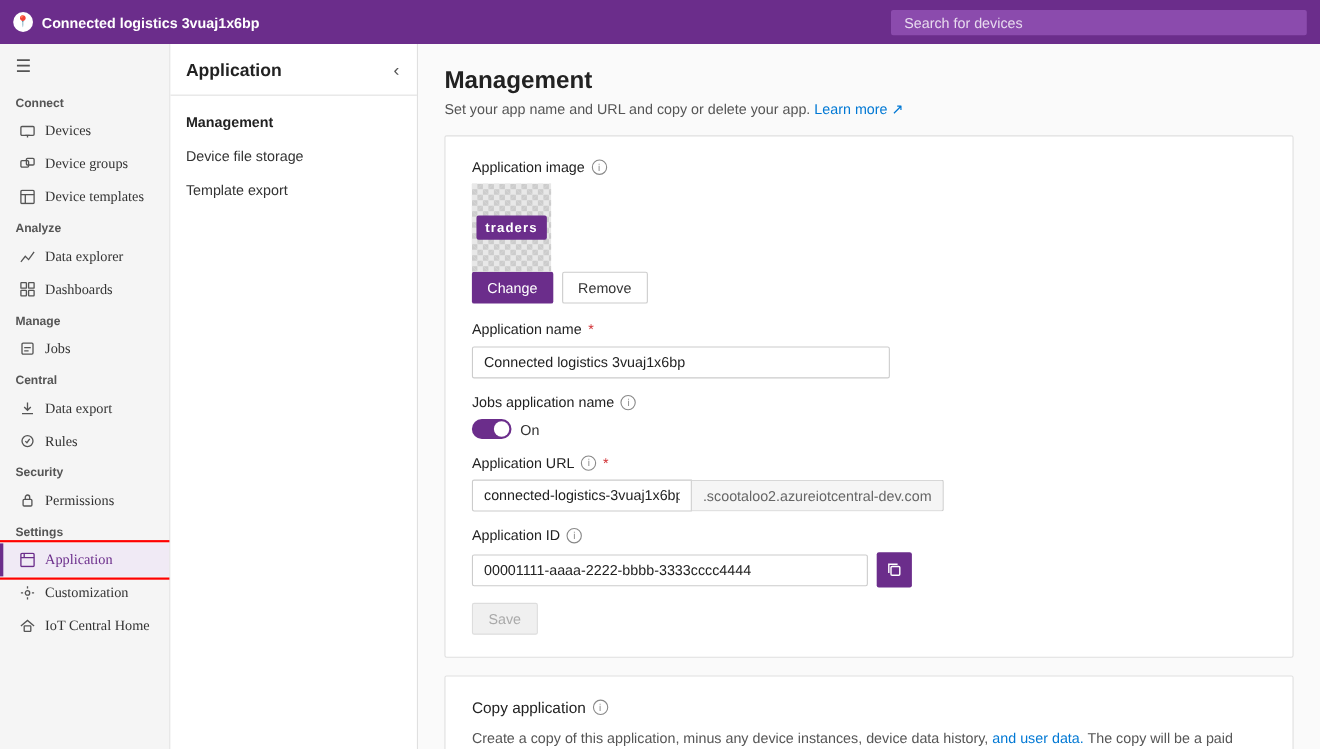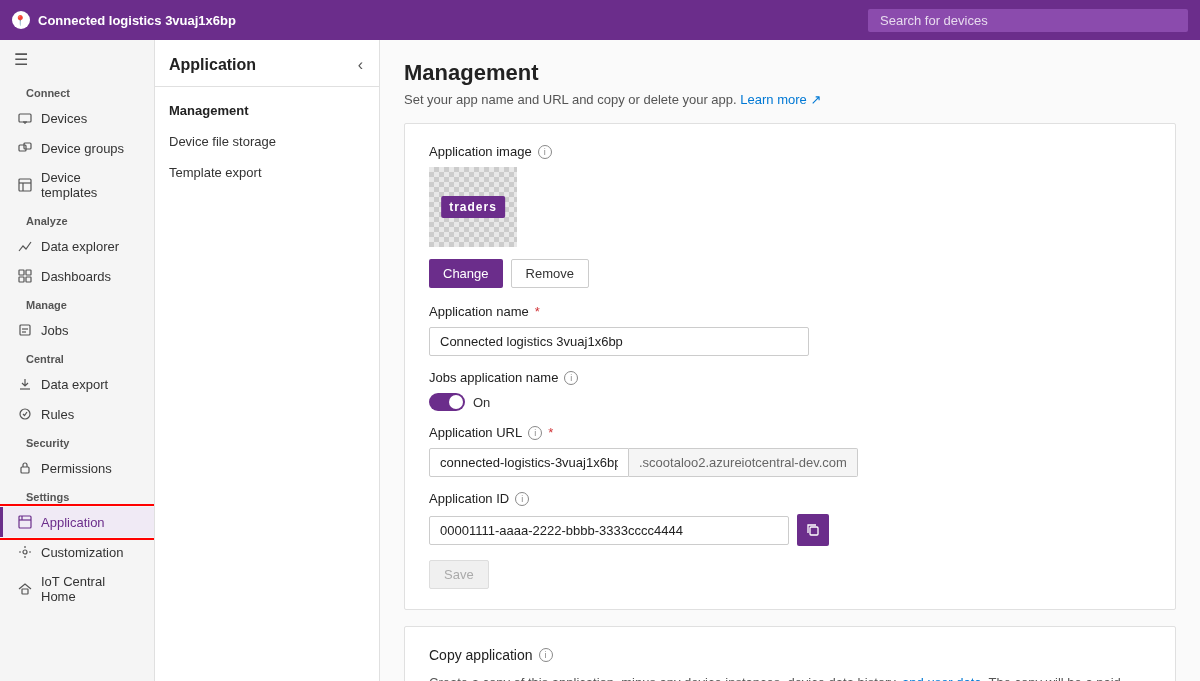--- a/index.html
+++ b/index.html
@@ -36,21 +36,21 @@
       font-size: 10px;
       font-weight: bold;
     }
     .topbar-search {
       margin-left: auto;
       background: #8b4bad;
       border: none;
       border-radius: 2px;
       color: #5eead4;
       padding: 4px 12px;
-      width: 320px;
+      width: 378px;
       font-size: 13px;
       outline: none;
     }
     .topbar-search::placeholder { color: rgba(255,255,255,0.8); }
 
     
     .main-layout {
       display: flex;
       flex: 1;
       overflow: hidden;
@@ -69,32 +69,33 @@
     .sidebar-hamburger {
       padding: 10px 14px;
       cursor: pointer;
       font-size: 16px;
       color: #555;
     }
     .sidebar-section-label {
       font-size: 11px;
       font-weight: 600;
       color: #555;
-      padding: 8px 26px 4px;
+      padding: 8px 14px 4px;
       text-transform: none;
     }
     .sidebar-item {
       display: flex;
       align-items: center;
       gap: 8px;
       padding: 7px 14px;
       cursor: pointer;
       color: #333;
       font-size: 13px;
       border-left: 3px solid transparent;
+      font-family: Liberation Serif, serif;
     }
     .sidebar-item.active {
       background: #f0eaf5;
       border-left: 3px solid #6b2d8b;
       color: #6b2d8b;
     }
     .sidebar-item.active .sidebar-item-label { color: #6b2d8b; font-weight: 500; }
     .sidebar-item-icon {
       width: 16px;
       height: 16px;
@@ -211,24 +212,23 @@
       border-radius: 2px;
       padding: 6px 10px;
       font-size: 13px;
       color: #222;
       outline: none;
       background: white;
     }
 
     
     .app-image-container {
-      width: 88px;
+      width: 72px;
       height: 80px;
       position: relative;
-      margin-bottom: 12px;
     }
     .checker-bg {
       position: absolute;
       top: 0; left: 0; right: 0; bottom: 0;
       background-image:
         linear-gradient(45deg, #ccc 25%, transparent 25%),
         linear-gradient(-45deg, #ccc 25%, transparent 25%),
         linear-gradient(45deg, transparent 75%, #ccc 75%),
         linear-gradient(-45deg, transparent 75%, #ccc 75%);
       background-size: 10px 10px;

